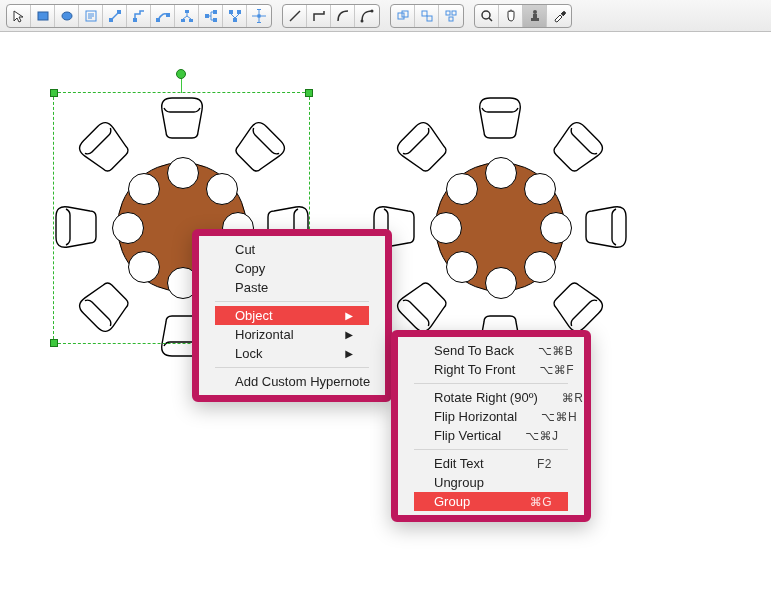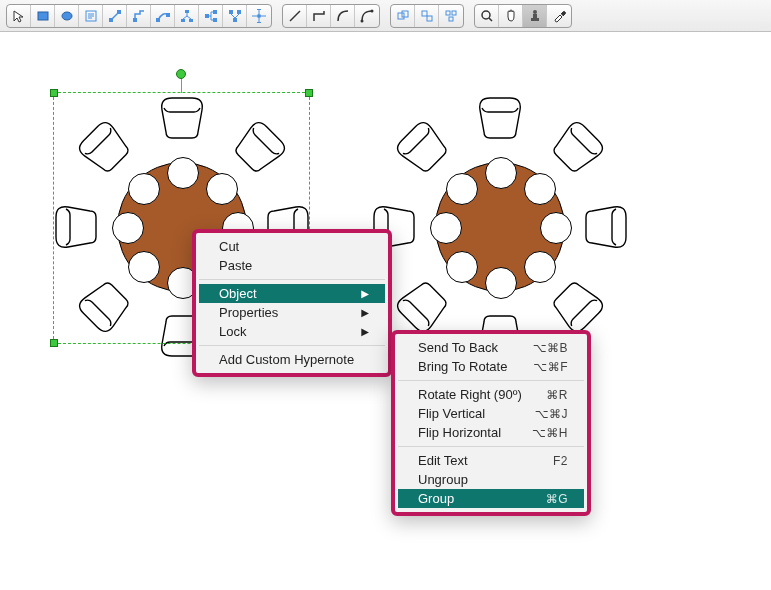--- a/index.html
+++ b/index.html
@@ -105,38 +105,38 @@
   }
   .rot-line {
     position: absolute;
     width: 1px;
     background: #3ec83e;
   }
   
   .menu {
     position: absolute;
     background: #f2f2f2;
-    border: 4px solid #be185d;
+    border: 7px solid #be185d;
     border-radius: 6px;
     box-shadow: 0 6px 20px rgba(0,0,0,0.25);
-    padding: 4px 3px;
+    padding: 4px 16px;
     min-width: 200px;
   }
   .menu-item {
     display: flex;
     align-items: center;
     justify-content: space-between;
     padding: 2px 16px 2px 20px;
     color: #222;
     cursor: default;
     white-space: nowrap;
     height: 19px;
   }
   .menu-item.hl {
-    background: #0f766e;
+    background: #ef4444;
     color: #fff;
   }
   .menu-sep {
     height: 1px;
     background: #d5d5d5;
     margin: 4px 0;
   }
   .menu-item .shortcut {
     margin-left: 24px;
     font-size: 12px;
@@ -411,62 +411,65 @@
       <div class="plate" style="left:-6px; top:49px;"></div>
       <div class="plate" style="left:10px; top:10px;"></div>
     </div>
   </div>
 
   <div class="menu" style="left:192px; top:197px; width:200px;">
     <div class="menu-item">
         <span>Cut</span>
       </div>
     <div class="menu-item">
+        <span>Copy</span>
+      </div>
+    <div class="menu-item">
         <span>Paste</span>
       </div>
     <div class="menu-sep"></div>
     <div class="menu-item hl">
         <span>Object</span>
         <span class="arrow">▶</span>
       </div>
     <div class="menu-item">
-        <span>Properties</span>
+        <span>Horizontal</span>
         <span class="arrow">▶</span>
       </div>
     <div class="menu-item">
         <span>Lock</span>
         <span class="arrow">▶</span>
       </div>
     <div class="menu-sep"></div>
     <div class="menu-item">
         <span>Add Custom Hypernote</span>
       </div>
   </div>
 
   <div class="menu" style="left:391px; top:298px; width:195px;">
     <div class="menu-item">
         <span>Send To Back</span>
         <span class="shortcut">⌥⌘B</span>
       </div>
     <div class="menu-item">
-        <span>Bring To Rotate</span>
+        <span>Right To Front</span>
         <span class="shortcut">⌥⌘F</span>
       </div>
     <div class="menu-sep"></div>
     <div class="menu-item">
         <span>Rotate Right (90º)</span>
         <span class="shortcut">⌘R</span>
       </div>
     <div class="menu-item">
+        <span>Flip Horizontal</span>
+        <span class="shortcut">⌥⌘H</span>
+      </div>
+    <div class="menu-item">
         <span>Flip Vertical</span>
         <span class="shortcut">⌥⌘J</span>
-      </div>
-    <div class="menu-item">
-        <span>Flip Horizontal</span>
-        <span class="shortcut">⌥⌘H</span>
       </div>
     <div class="menu-sep"></div>
     <div class="menu-item">
         <span>Edit Text</span>
         <span class="shortcut">F2</span>
       </div>
     <div class="menu-item">
         <span>Ungroup</span>
       </div>
     <div class="menu-item hl">

